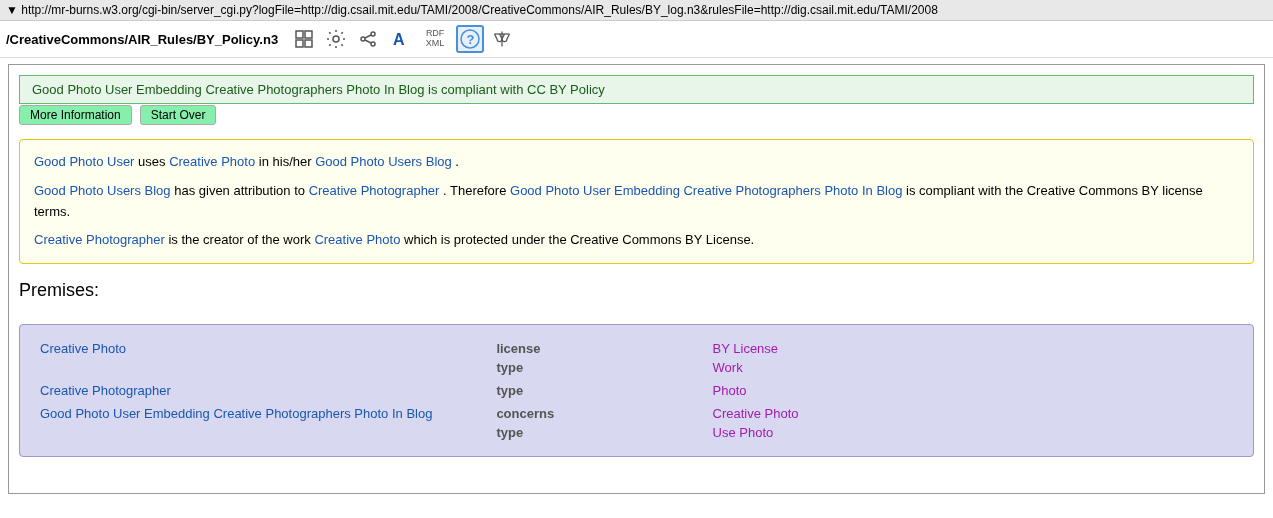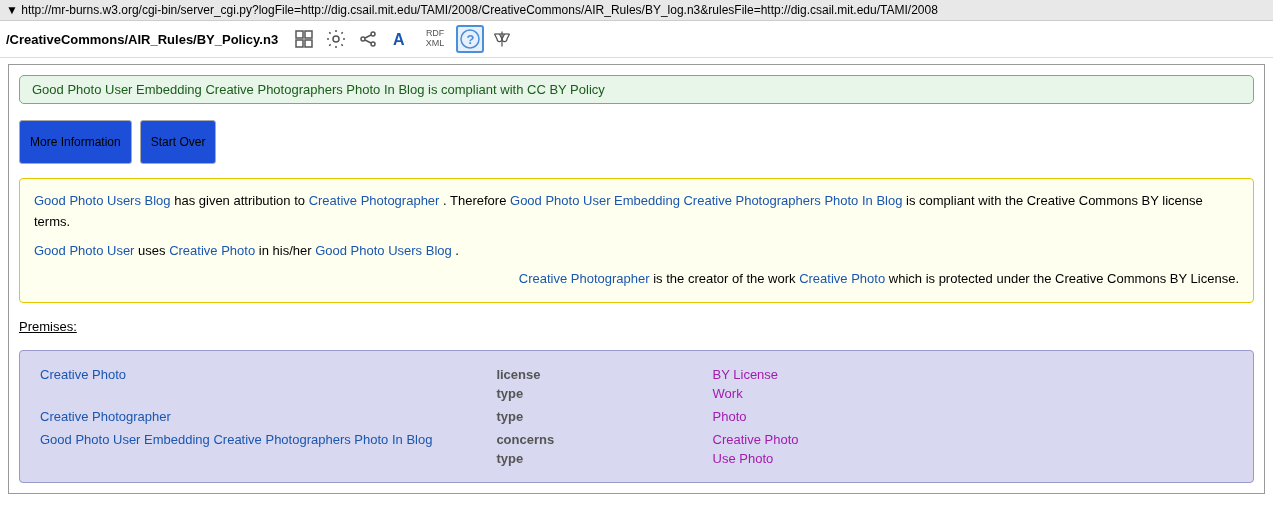--- a/index.html
+++ b/index.html
@@ -62,66 +62,64 @@
       border: 1px solid #999;
       margin: 6px 8px;
       padding: 10px;
       min-height: 430px;
     }
 
     
     .result-banner {
       background: #e8f5e9;
       border: 1px solid #66bb6a;
-      border-radius: 5px;
+      border-radius: 0;
       padding: 6px 12px;
-      margin-bottom: 16px;
+      margin-bottom: 1px;
       color: #1a5c1a;
       font-size: 13px;
     }
 
     
     .buttons-row {
       display: flex;
       gap: 8px;
       margin-bottom: 14px;
     }
     .btn {
-      background: #1d4ed8;
+      background: #86efac;
       border: 1px solid #aaa;
       border-radius: 3px;
-      padding: 14px 10px;
+      padding: 2px 10px;
       font-size: 12px;
       cursor: pointer;
     }
 
     
     .explanation-box {
       border: 1px solid #e6c800;
       background: #fffff0;
       border-radius: 4px;
       padding: 12px 14px;
       margin-bottom: 16px;
       line-height: 1.6;
     }
     .explanation-box p {
       margin-bottom: 8px;
       font-size: 13px;
     }
     .explanation-box p:last-child {
       margin-bottom: 0;
-      text-align: right;
     }
     .text-blue { color: #1a56b0; }
 
     
     .premises-label {
-      font-size: 13px;
-      margin-bottom: 16px;
-      text-decoration: underline;
+      font-size: 18px;
+      margin-bottom: 23px;
     }
 
     
     .premises-box {
       border: 1px solid #9999cc;
       background: #d8d8f0;
       border-radius: 4px;
       padding: 14px 16px;
     }
     .premises-table {
@@ -204,37 +202,37 @@
 <div class="main-content">
 
   <div class="result-banner">Good Photo User Embedding Creative Photographers Photo In Blog  is compliant with  CC BY Policy</div>
 
   <div class="buttons-row">
     <button class="btn">More Information</button>
     <button class="btn">Start Over</button>
   </div>
 
   <div class="explanation-box">
+    <p>
+      <span class="text-blue">Good Photo User</span>
+      <span> uses </span>
+      <span class="text-blue">Creative Photo</span>
+      <span> in his/her </span>
+      <span class="text-blue">Good Photo Users Blog</span>
+      <span>.</span>
+    </p>
     <p>
       <span class="text-blue">Good Photo Users Blog</span>
       <span> has given attribution to </span>
       <span class="text-blue">Creative Photographer</span>
       <span>. Therefore </span>
       <span class="text-blue">Good Photo User Embedding Creative Photographers Photo In Blog</span>
       <span> is compliant with the Creative Commons BY license terms.</span>
     </p>
     <p>
-      <span class="text-blue">Good Photo User</span>
-      <span> uses </span>
-      <span class="text-blue">Creative Photo</span>
-      <span> in his/her </span>
-      <span class="text-blue">Good Photo Users Blog</span>
-      <span>.</span>
-    </p>
-    <p>
       <span class="text-blue">Creative Photographer</span>
       <span> is the creator of the work </span>
       <span class="text-blue">Creative Photo</span>
       <span> which is protected under the Creative Commons BY License.</span>
     </p>
   </div>
 
   <div class="premises-label">Premises:</div>
 
   <div class="premises-box">

